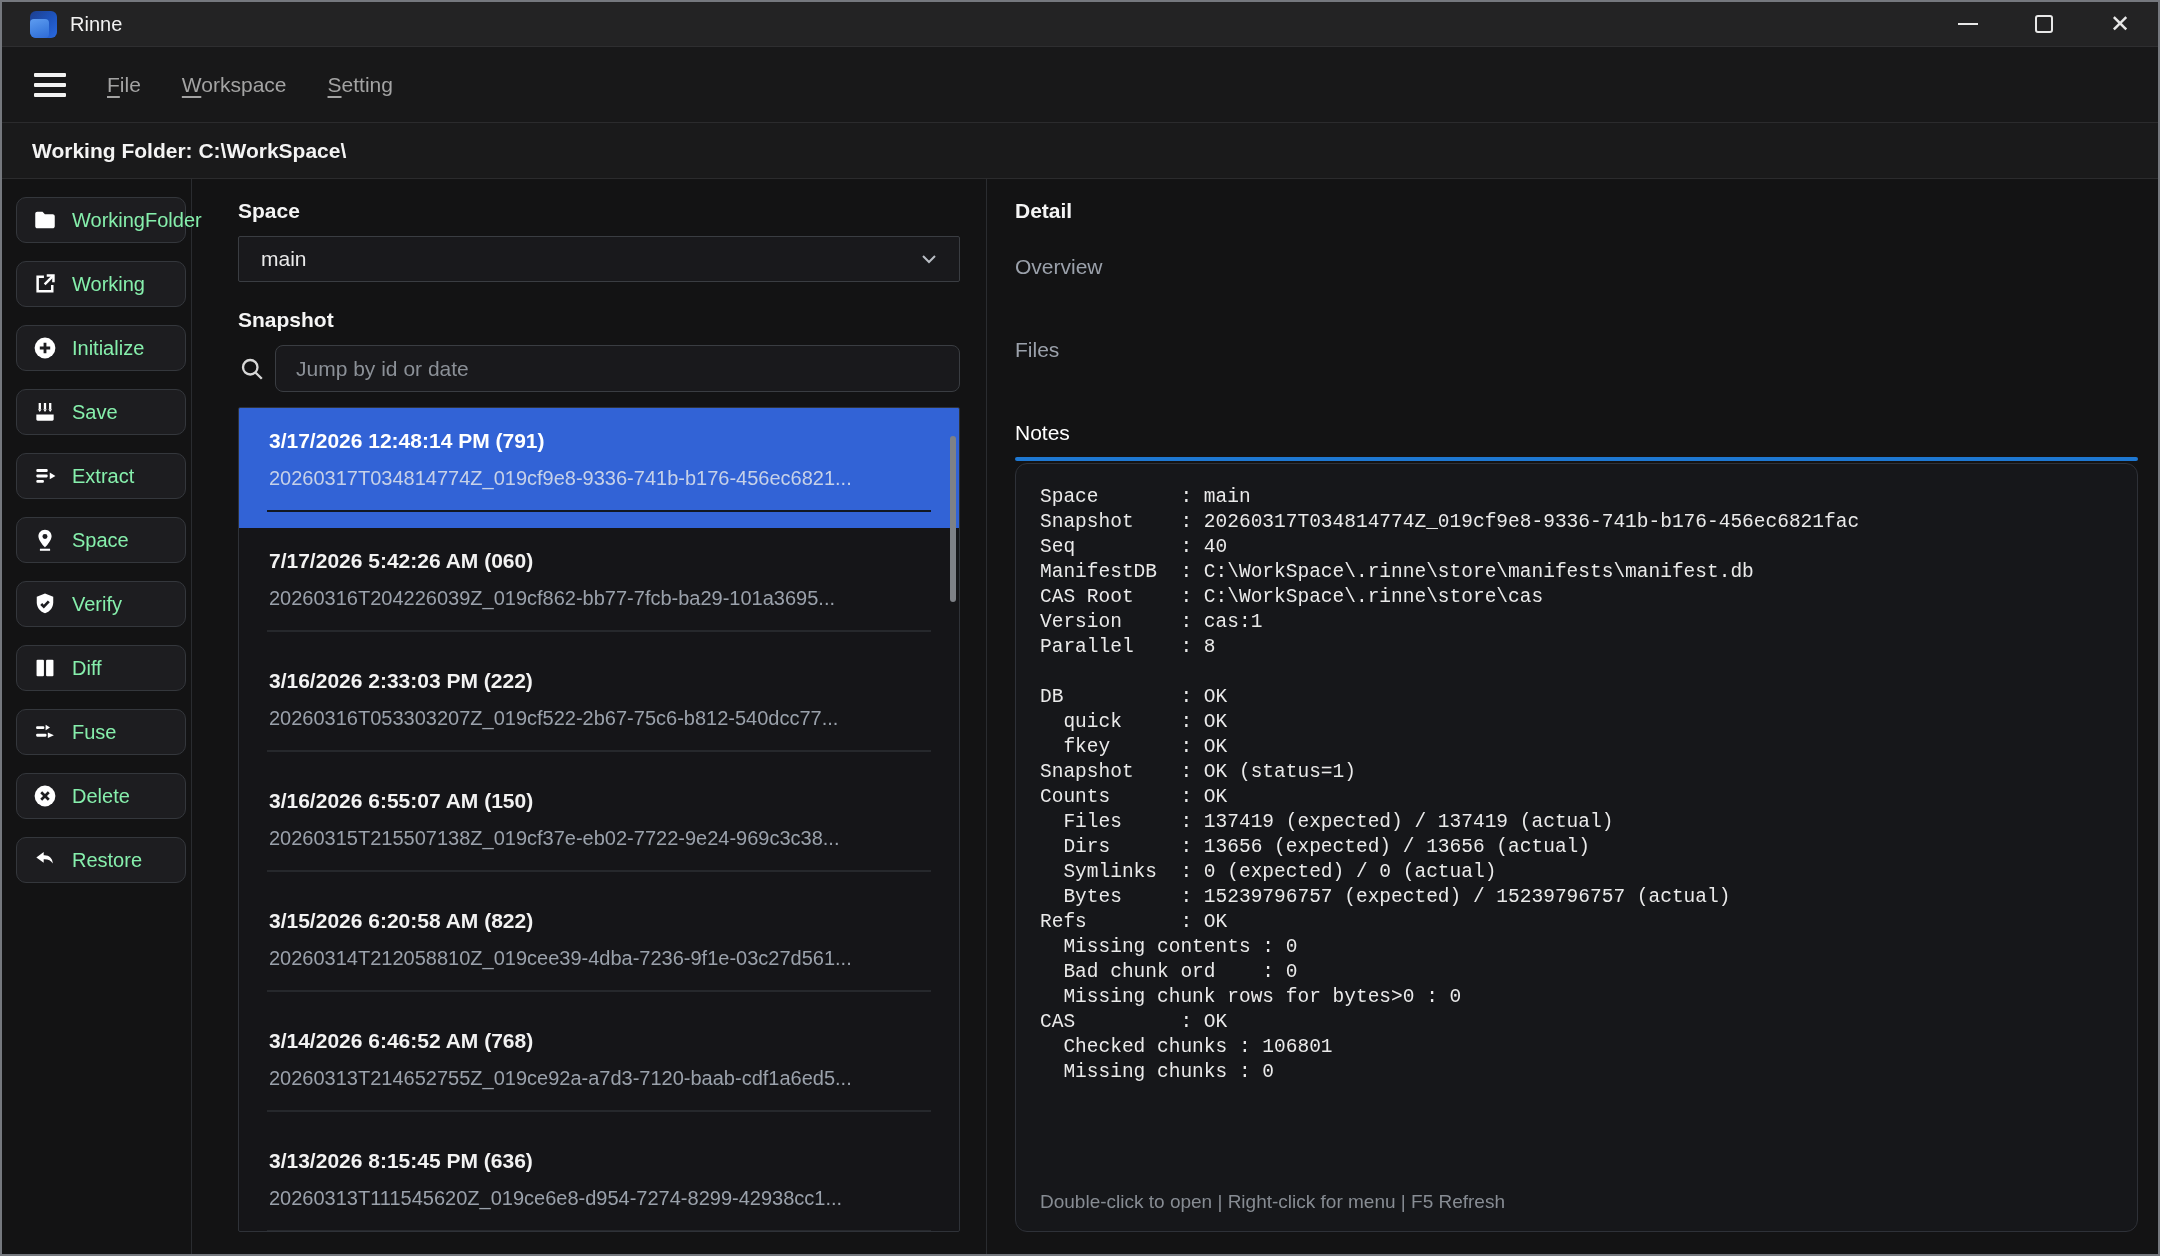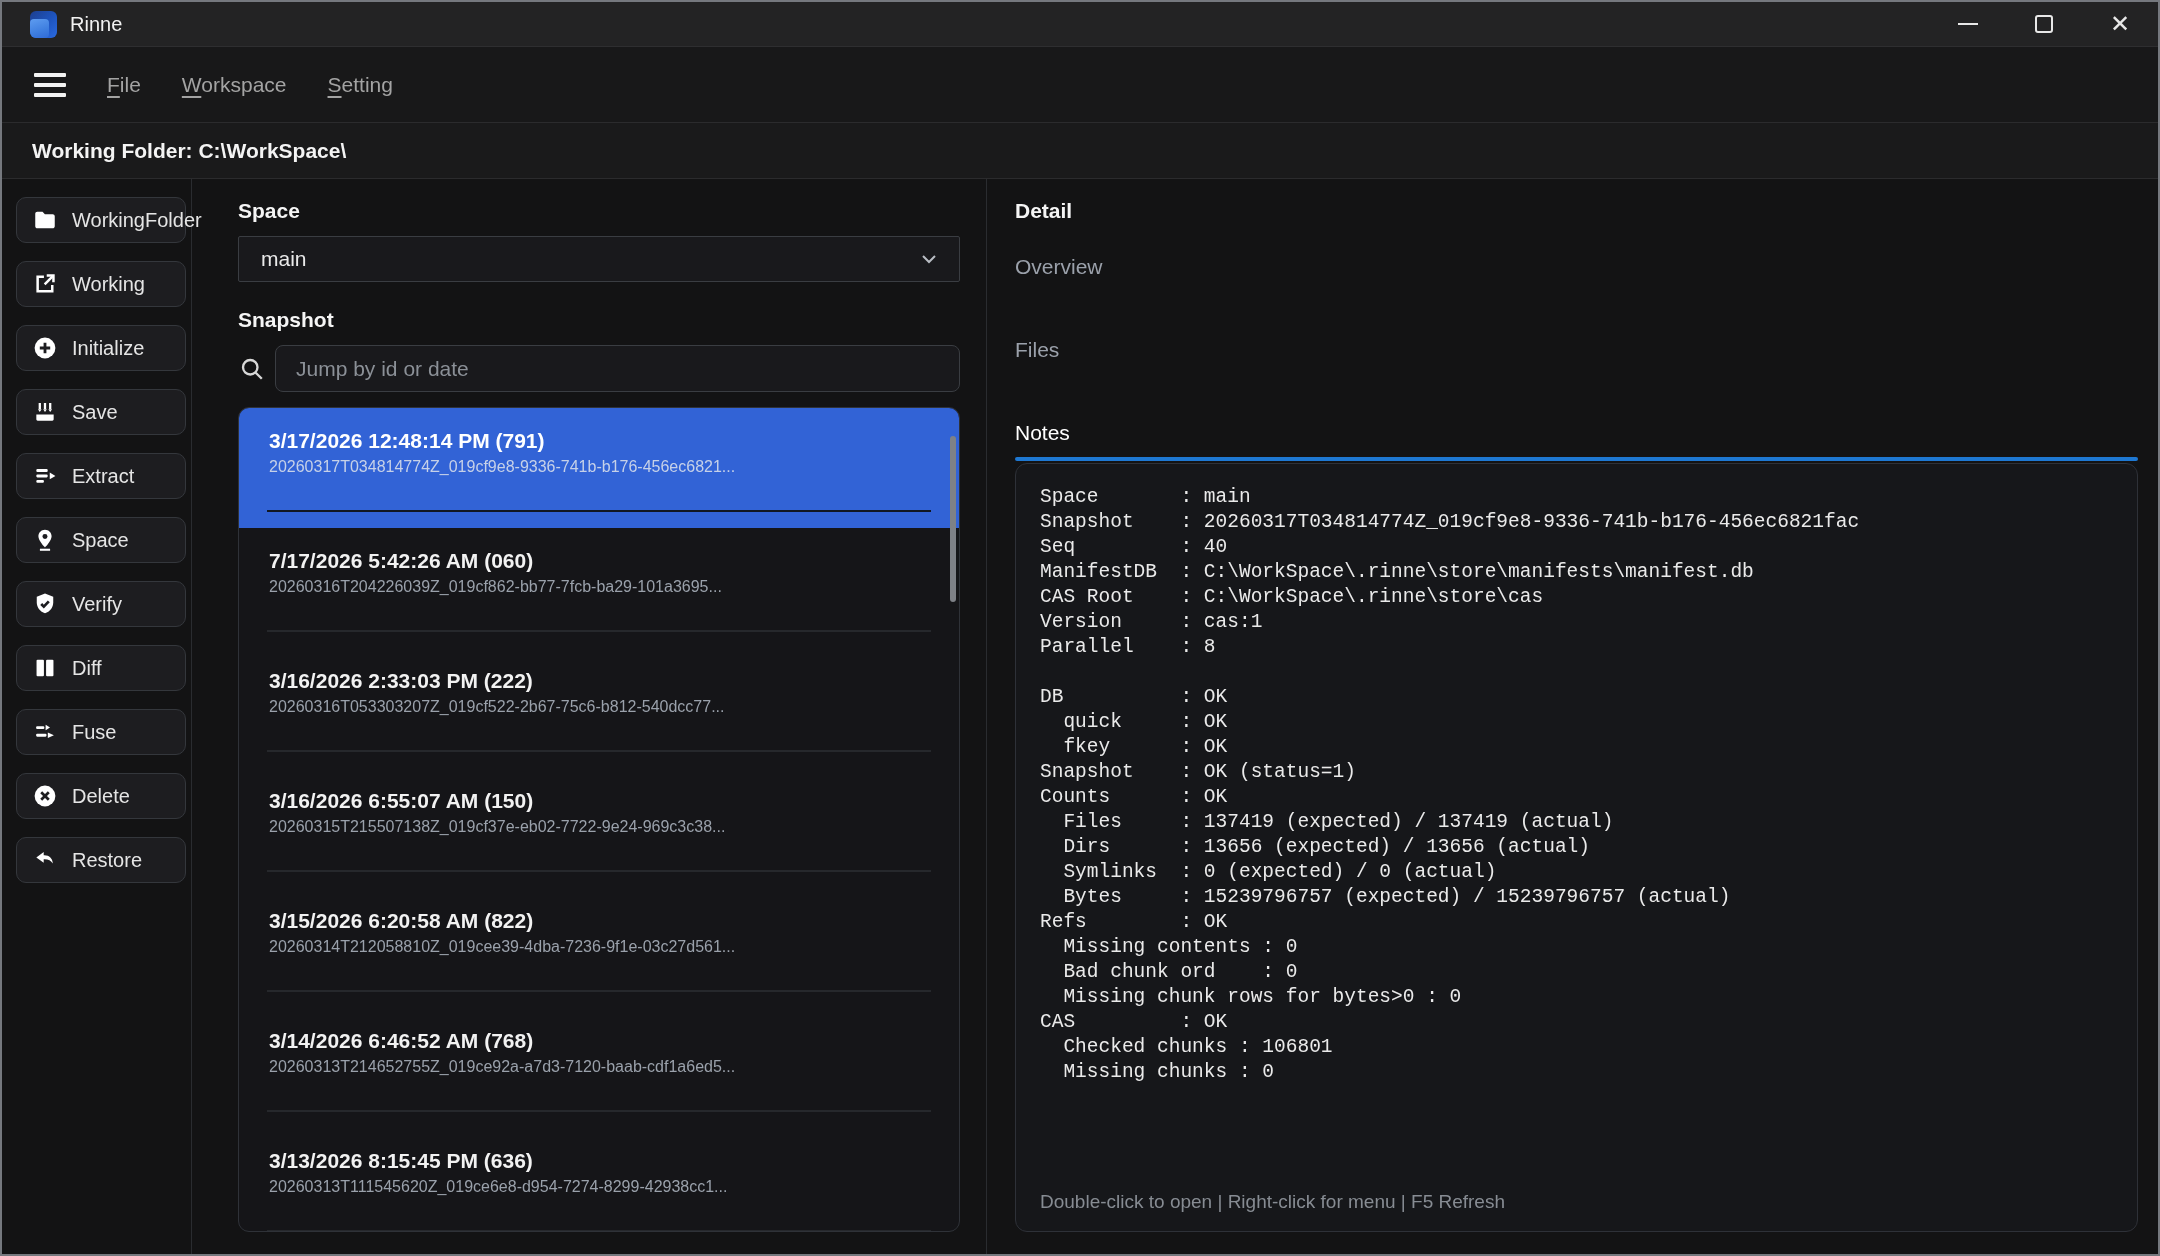--- a/index.html
+++ b/index.html
@@ -33,42 +33,42 @@
     display:flex; align-items:center; padding-left:30px; font-size:21px; font-weight:700; color:#f4f4f4; flex:0 0 auto; }
 
   
   .main { flex:1 1 auto; display:flex; min-height:0; }
 
   
   .sidebar { width:190px; flex:0 0 auto; border-right:1px solid #2a2c30; padding-top:18px; }
   .side-btn { width:170px; height:46px; margin:0 0 18px 14px; background:#1d1d20; border:1px solid #34373c; border-radius:10px;
     display:flex; align-items:center; gap:14px; padding-left:15px; cursor:pointer; }
   .side-btn svg { width:26px; height:26px; flex:0 0 auto; }
-  .side-btn .lbl { font-size:20px; color:#e5e5e5; white-space:nowrap; }
+  .side-btn .lbl { font-size:20px; color:#86efac; white-space:nowrap; }
 
   
   .middle { width:795px; flex:0 0 auto; border-right:1px solid #2a2c30; padding:20px 26px 22px 46px; display:flex; flex-direction:column; min-height:0; }
   .section-label { font-size:21px; font-weight:700; color:#f5f5f5; }
   .dropdown { margin-top:13px; height:47px; background:#19191c; border:1px solid #3a3d42; border-radius:2px;
     display:flex; align-items:center; padding:0 18px 0 22px; cursor:pointer; }
   .dropdown .val { font-size:21px; color:#eaeaea; }
   .dropdown svg { margin-left:auto; width:24px; height:24px; }
   .snap-label { margin-top:26px; }
   .search-row { margin-top:13px; display:flex; align-items:center; }
   .search-row > svg { width:28px; height:28px; margin-right:9px; flex:0 0 auto; }
   .search-input { flex:1; height:47px; background:#19191c; border:1px solid #3a3d42; border-radius:8px;
     padding:0 20px; font-size:21px; color:#eaeaea; outline:none; font-family:"Liberation Sans", sans-serif; }
   .search-input::placeholder { color:#8b9097; }
 
-  .snap-list { margin-top:15px; flex:1 1 auto; min-height:0; background:#151518; border:1px solid #2f3238; border-radius:11px;
+  .snap-list { margin-top:15px; flex:1 1 auto; min-height:0; background:#151518; border:1px solid #2f3238; border-radius:2px;
     overflow:hidden; position:relative; }
   .snap-item { height:120px; padding:21px 30px 0 30px; position:relative; cursor:pointer; }
   .snap-item .line { position:absolute; left:28px; right:28px; bottom:16px; height:2px; background:#26282c; }
   .snap-title { font-size:21px; font-weight:700; color:#f2f2f2; }
-  .snap-id { margin-top:5px; font-size:16px; color:#9aa1ab; }
+  .snap-id { margin-top:14px; font-size:20px; color:#9aa1ab; }
   .snap-item.selected { background:#3263d6; }
   .snap-item.selected .snap-title { color:#ffffff; }
   .snap-item.selected .snap-id { color:#c6d1e8; }
   .snap-item.selected .line { background:#111722; }
   .scroll-thumb { position:absolute; right:3px; top:28px; width:6px; height:166px; background:#7e8187; border-radius:3px; }
 
   
   .detail { flex:1 1 auto; padding:20px 20px 22px 28px; display:flex; flex-direction:column; min-height:0; }
   .tabs { margin-top:32px; display:flex; gap:43px;flex-direction:column; }
   .tab { font-size:21px; color:#9ba1ab; cursor:pointer; display:inline-block; position:relative; padding-bottom:16px; }

